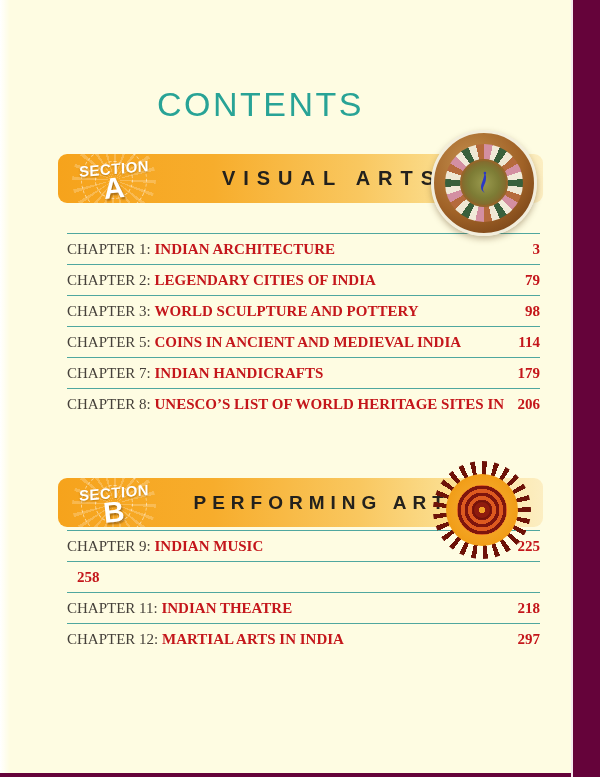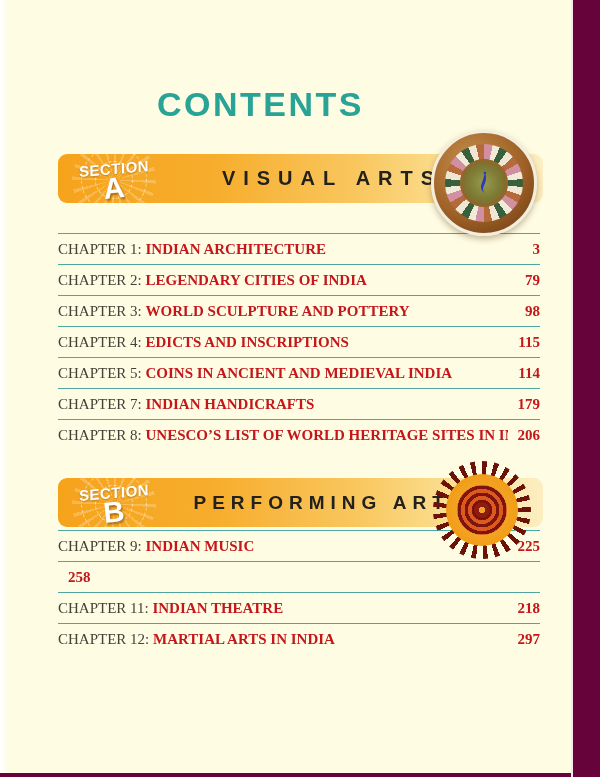--- a/index.html
+++ b/index.html
@@ -12,21 +12,21 @@
 
   
   .edge-fade{position:absolute;left:0;top:0;bottom:0;width:10px;
     background:linear-gradient(to right,#ffffff, rgba(255,255,255,0));z-index:5;}
   .edge-right{position:absolute;right:0;top:0;bottom:0;width:27px;
     background:var(--edge_maroon,#65033A);border-left:2px solid #f6e9ee;z-index:6;}
   .edge-bottom{position:absolute;left:0;right:0;bottom:0;height:4px;
     background:var(--edge_maroon,#65033A);z-index:5;}
 
   .title{position:absolute;top:62px;left:0;width:521px;text-align:center;
-    font-weight:bold;font-size:34px;letter-spacing:2.5px;
+    font-weight:normal;font-size:34px;letter-spacing:2.5px;
     color:var(--title_teal,#28A396);}
 
   
   .band{position:absolute;left:58px;width:485px;height:49px;border-radius:9px;
     overflow:hidden;z-index:1;
     background:linear-gradient(to right,var(--banner_orange,#F6A31C) 0%,#F7AD2C 32%,#F9C75F 62%,#FBE094 82%,var(--banner_fade,#FCEEC2) 100%);}
   .band-a{top:154px;} .band-b{top:478px;}
   .sec-label{position:absolute;left:10px;top:0;bottom:0;width:92px;}
   .mandala{position:absolute;left:4px;top:-16px;width:84px;height:84px;border-radius:50%;
     background:repeating-conic-gradient(rgba(255,255,255,.22) 0 5deg, rgba(255,255,255,0) 5deg 18deg);}
@@ -63,21 +63,21 @@
     background:radial-gradient(circle,#F7B33D,#F19D17 70%,#E88F10);}
   .mb-rings{position:absolute;inset:24px;border-radius:50%;
     background:repeating-radial-gradient(circle, #7E150D 0 3.5px, #DD5A1F 3.5px 7px);}
   .mb-core{position:absolute;inset:40px;border-radius:50%;border:1px solid #6D1208;
     background:radial-gradient(circle,#F2A028 0 28%, #8E1B0E 30% 100%);}
 
   
   .toc{position:absolute;left:58px;width:482px;font-family:"Liberation Serif",serif;}
   .toc-a{top:233px;} .toc-b{top:530px;}
   .row{display:flex;align-items:center;height:30px;
-    border-top:1.6px solid var(--divider_teal,#4FA79F);}
+    border-top:1.6px solid var(--divider_teal,#4FA79F);margin-left:9px;}
   .row-left{flex:1;white-space:nowrap;overflow:hidden;font-size:15px;}
   .row-prefix{color:var(--chapter_prefix,#45403A);}
   .row-title{color:var(--chapter_red,#C4161B);font-weight:bold;}
   .row-page{font-size:15px;font-weight:bold;color:var(--chapter_red,#C4161B);margin-left:10px;}
 </style>
 </head>
 <body>
 
 <div class="page">
 
@@ -110,24 +110,20 @@
         <span class="row-left"><span class="row-prefix">CHAPTER 1:</span> <span class="row-title">INDIAN ARCHITECTURE</span></span>
         <span class="row-page">3</span>
       </div>
       <div class="row">
         <span class="row-left"><span class="row-prefix">CHAPTER 2:</span> <span class="row-title">LEGENDARY CITIES OF INDIA</span></span>
         <span class="row-page">79</span>
       </div>
       <div class="row">
         <span class="row-left"><span class="row-prefix">CHAPTER 3:</span> <span class="row-title">WORLD SCULPTURE AND POTTERY</span></span>
         <span class="row-page">98</span>
-      </div>
-      <div class="row">
-        <span class="row-left"><span class="row-prefix">CHAPTER 4:</span> <span class="row-title">EDICTS AND INSCRIPTIONS</span></span>
-        <span class="row-page">115</span>
       </div>
       <div class="row">
         <span class="row-left"><span class="row-prefix">CHAPTER 5:</span> <span class="row-title">COINS IN ANCIENT AND MEDIEVAL INDIA</span></span>
         <span class="row-page">114</span>
       </div>
       <div class="row">
         <span class="row-left"><span class="row-prefix">CHAPTER 7:</span> <span class="row-title">INDIAN HANDICRAFTS</span></span>
         <span class="row-page">179</span>
       </div>
       <div class="row">

